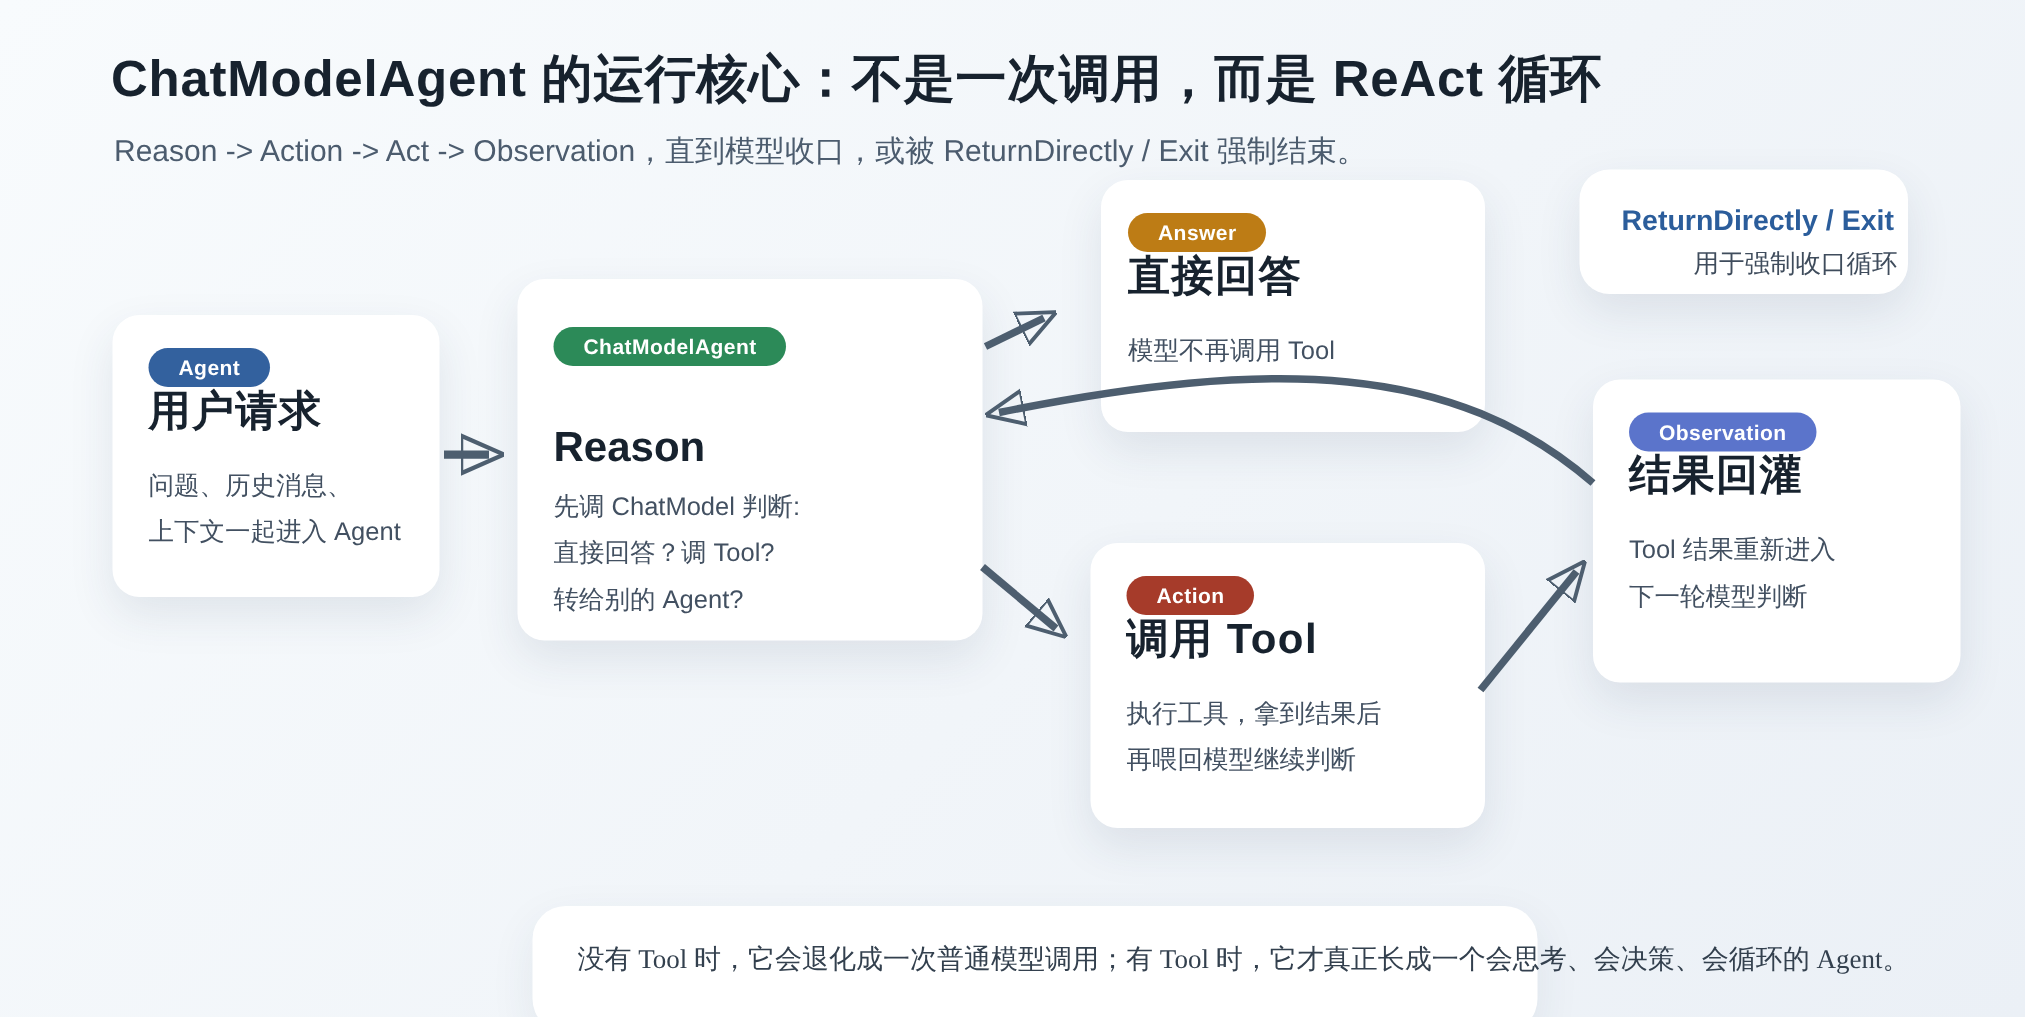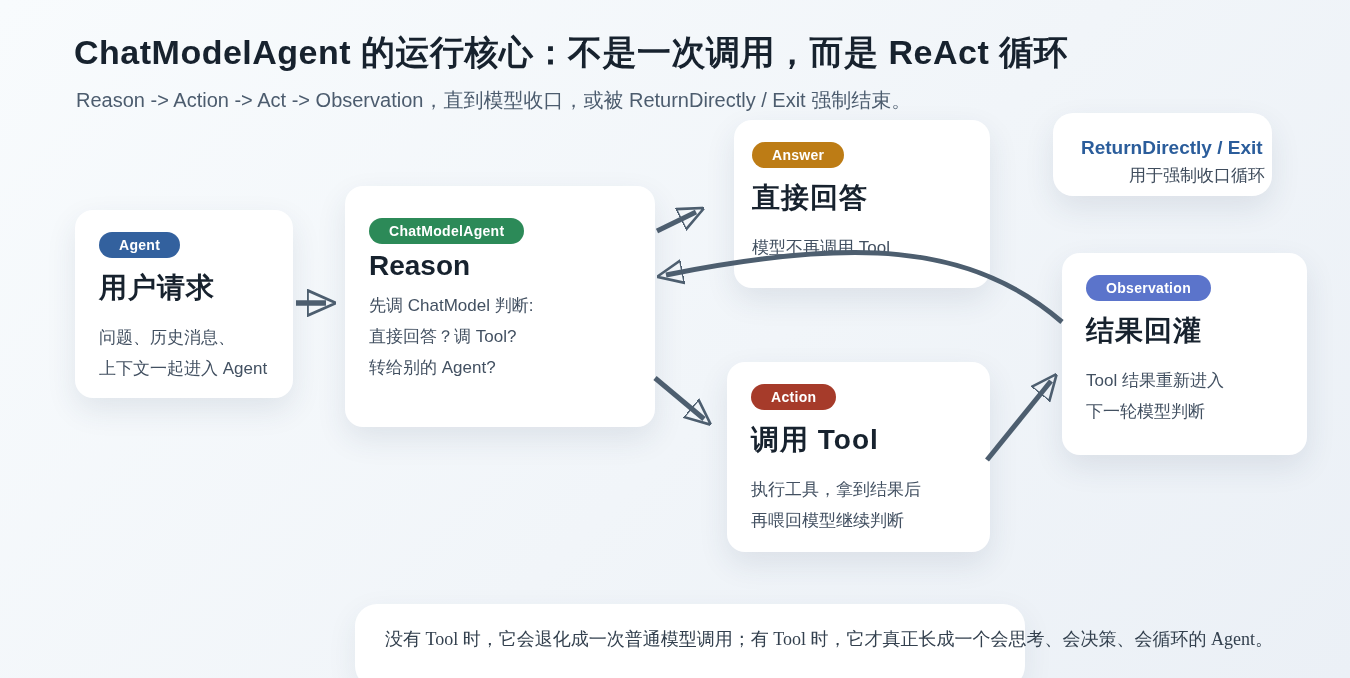--- a/index.html
+++ b/index.html
@@ -46,35 +46,34 @@
   .badge{
     display:inline-block;
     padding:5px 20px;
     border-radius:999px;
     color:#fff;
     font-size:14px;font-weight:700;
     letter-spacing:0.3px;
     white-space:nowrap;
   }
   .card-title{
-    margin-top:14px;
     font-size:28px;font-weight:800;line-height:1.15;
     letter-spacing:1px;
     color:var(--heading-text);
     white-space:nowrap;
   }
   .card-body{
     margin-top:18px;
     font-size:17px;line-height:31px;
     color:var(--body-text);
     white-space:nowrap;
   }
   .card-input{left:75px;top:210px;width:218px;height:188px;}
   .card-reason{left:345px;top:186px;width:310px;height:241px;padding-top:32px;}
-  .card-reason .card-title{margin-top:6px;letter-spacing:0;}
+  .card-reason .card-title{margin-top:38px;letter-spacing:0;}
   .card-reason .card-body{margin-top:8px;}
   .card-answer{left:734px;top:120px;width:256px;height:168px;padding-left:18px;}
   .card-action{left:727px;top:362px;width:263px;height:190px;}
   .card-observation{left:1062px;top:253px;width:245px;height:202px;}
   .badge-input{background:var(--input-badge);}
   .badge-agent{background:var(--agent-badge);}
   .badge-answer{background:var(--answer-badge);}
   .badge-action{background:var(--action-badge);}
   .badge-observation{background:var(--observation-badge);}
   .card-exit{

